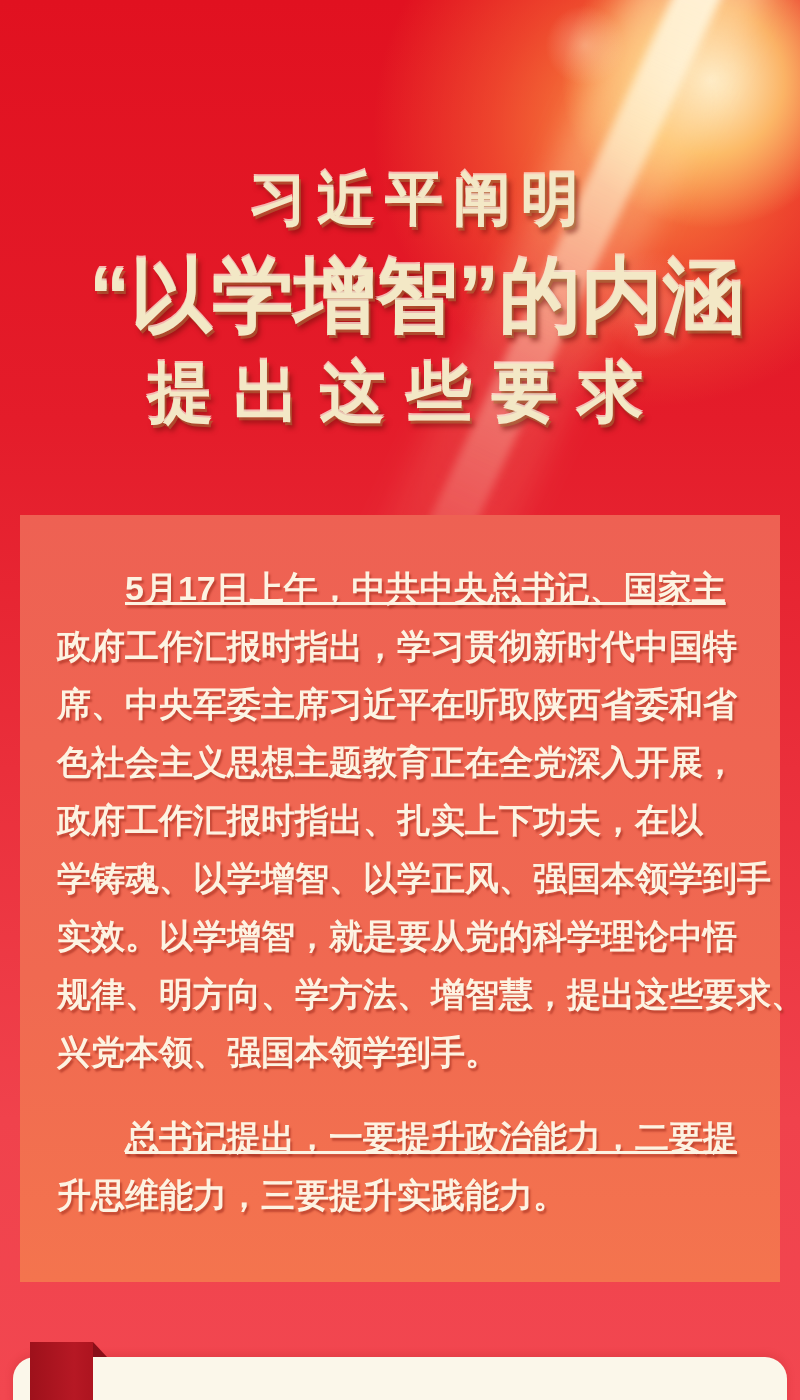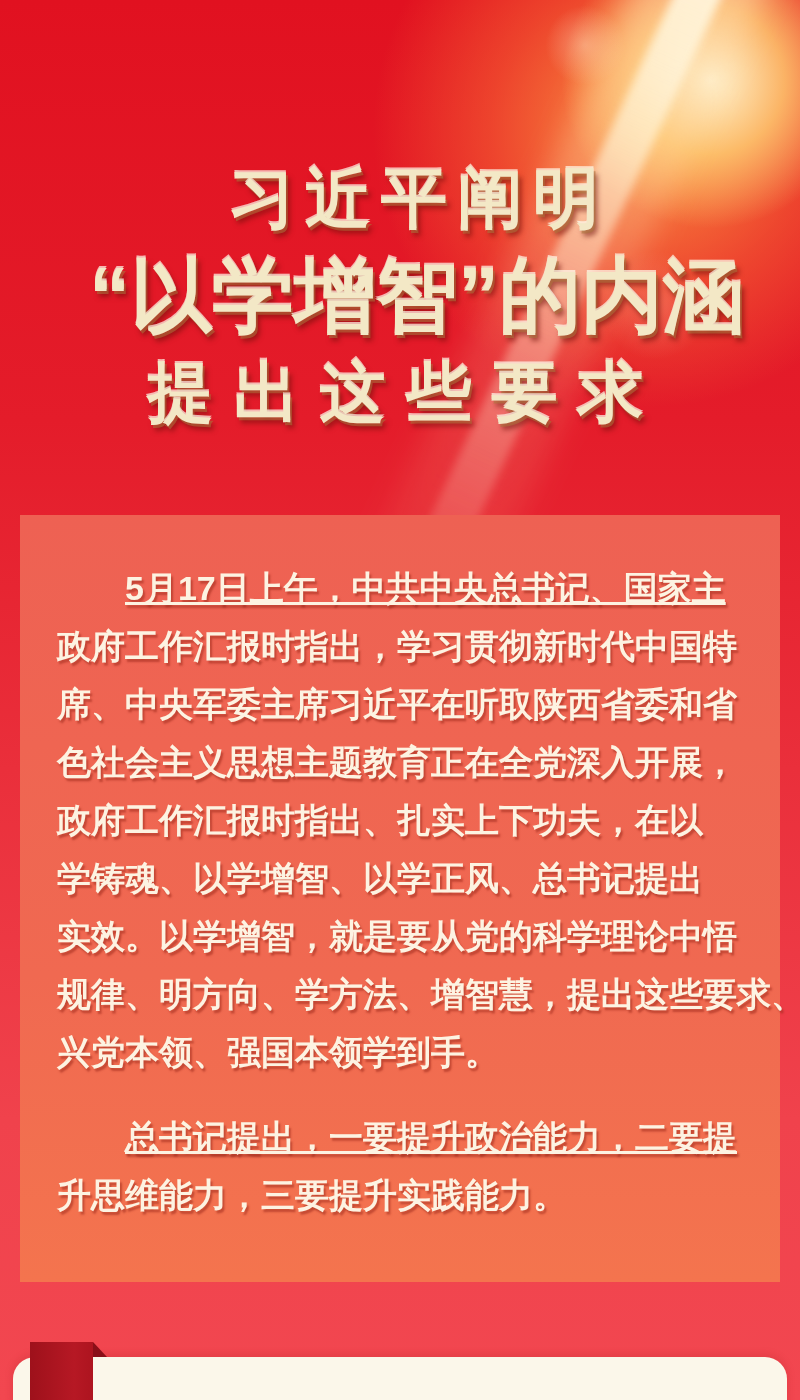--- a/index.html
+++ b/index.html
@@ -47,21 +47,21 @@
   }
   
   .title {
     position: absolute; left: 0; top: 150px; width: 800px;
     text-align: center; color: #f3e8c6; font-weight: 900;
     text-shadow: 0 -2px 0 rgba(255,252,238,0.70),
                  2px 3px 0 rgba(171,116,61,0.55),
                  4px 6px 5px rgba(110,15,10,0.55);
   }
   .title-line { line-height: 97px; white-space: nowrap; padding-left: 34px; }
-  .title-line-1 { font-size: 66px; letter-spacing: 10px; padding-left: 10px; margin-left: 28px; }
+  .title-line-1 { font-size: 58px; letter-spacing: 10px; padding-left: 10px; margin-left: 28px; }
   .title-line-2 { font-size: 82px; letter-spacing: 0; }
   .title-line-3 { font-size: 66px; letter-spacing: 20px; padding-left: 11px; }
   
   .article-card {
     position: absolute; left: 20px; top: 515px; width: 760px; height: 767px;
     background: linear-gradient(180deg, #ee6153 0%, #f06951 60%, #f4744e 100%);
   }
   .article-text {
     position: absolute; left: 57px; top: 559px; width: 700px;
     color: #fdf3e2; font-weight: bold; font-size: 34px;
@@ -105,21 +105,21 @@
   </div>
 
   <div class="article-card"></div>
 
   <div class="article-text">
     <div class="article-line indent">5月17日上午，中共中央总书记、国家主</div>
     <div class="article-line">政府工作汇报时指出，学习贯彻新时代中国特</div>
     <div class="article-line">席、中央军委主席习近平在听取陕西省委和省</div>
     <div class="article-line">色社会主义思想主题教育正在全党深入开展，</div>
     <div class="article-line">政府工作汇报时指出、扎实上下功夫，在以</div>
-    <div class="article-line">学铸魂、以学增智、以学正风、总书记提出</div>
+    <div class="article-line">学铸魂、以学增智、以学正风、强国本领学到手</div>
     <div class="article-line">实效。以学增智，就是要从党的科学理论中悟</div>
     <div class="article-line">规律、明方向、学方法、增智慧，提出这些要求、</div>
     <div class="article-line">兴党本领、强国本领学到手。</div>
     <div class="article-line indent para-gap">总书记提出，一要提升政治能力，二要提</div>
     <div class="article-line">升思维能力，三要提升实践能力。</div>
   </div>
 
   <div class="bottom-card"></div>
   <div class="ribbon"></div>
   <div class="ribbon-fold"></div>

